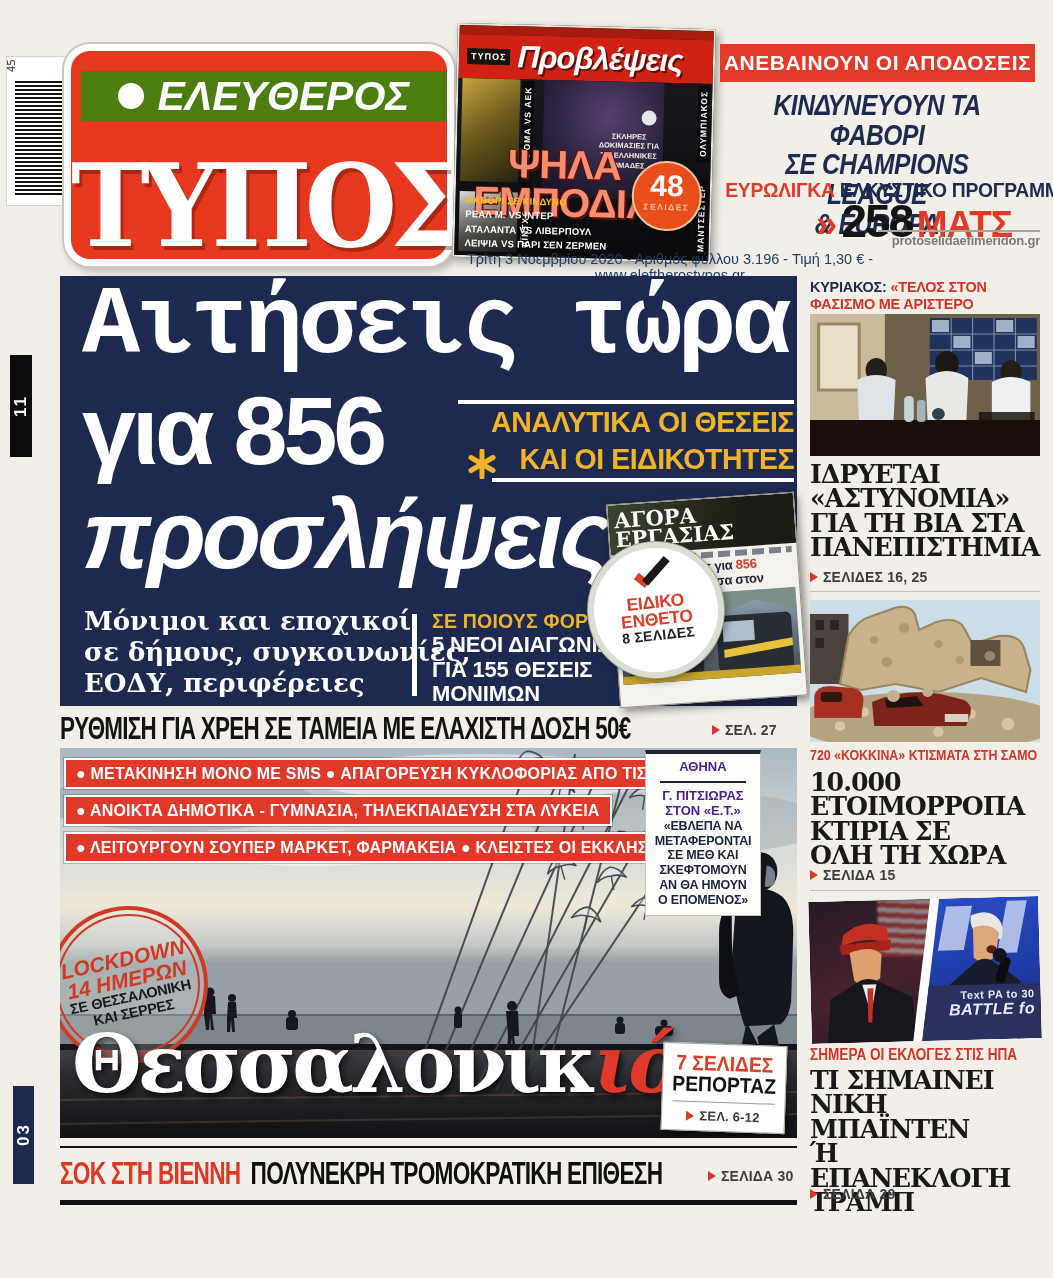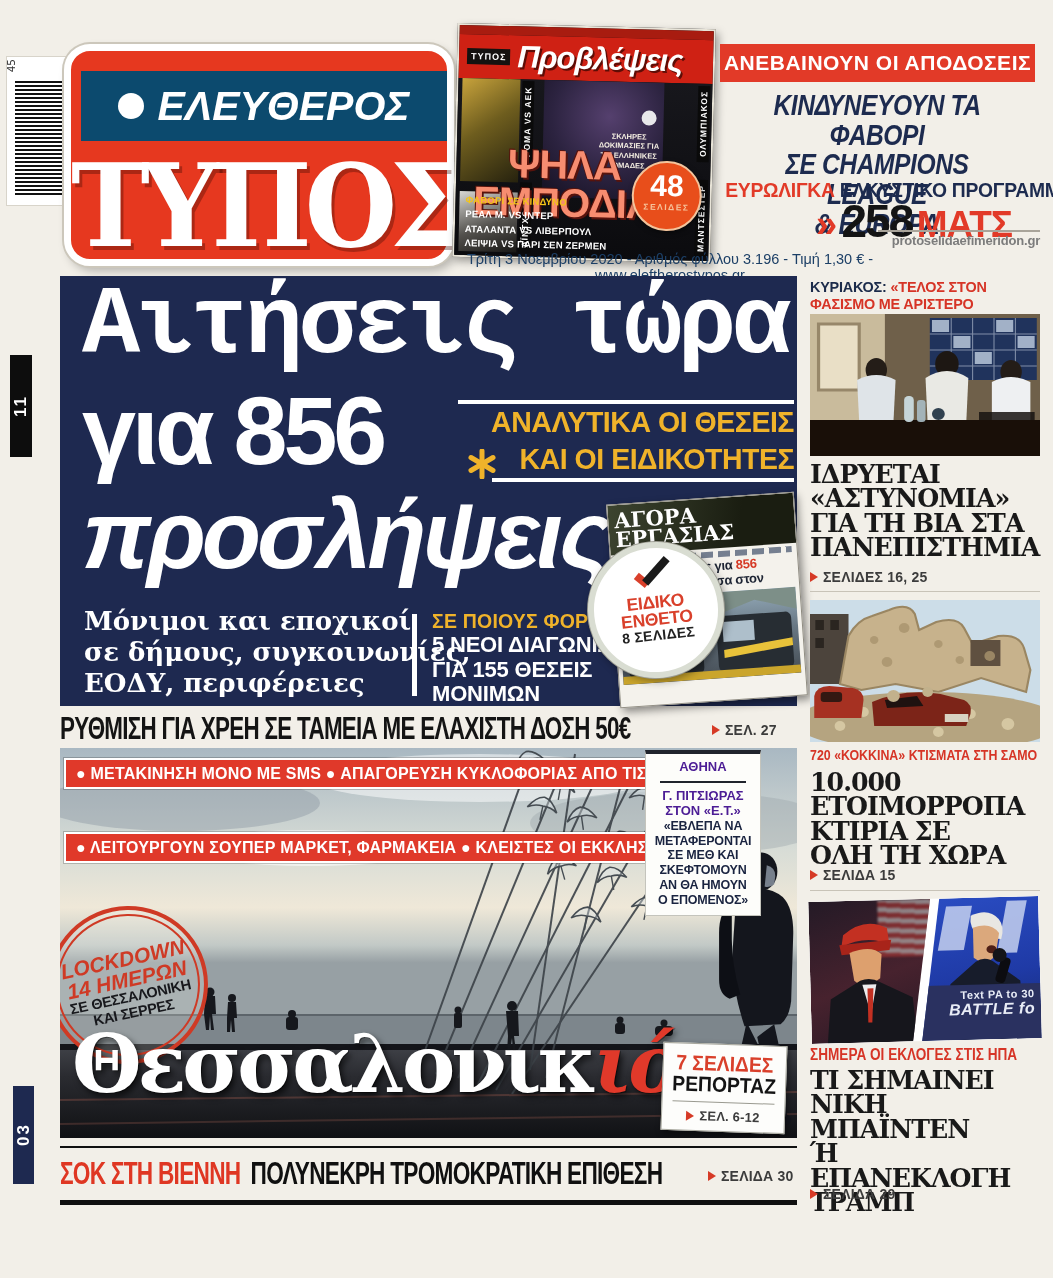--- a/index.html
+++ b/index.html
@@ -11,21 +11,21 @@
   .spine{color:#fff;font-weight:900;display:flex;align-items:center;justify-content:center;writing-mode:vertical-rl;transform:rotate(180deg);font-size:17px;letter-spacing:2px;}
   .spine-top{left:10px;top:355px;width:22px;height:102px;background:#0d0d0d;}
   .spine-bot{left:13px;top:1086px;width:21px;height:98px;background:#1e2950;}
   
   .barcode{left:6px;top:56px;width:88px;height:148px;background:#fff;border:1px solid #d8d4ca;}
   .bc-lines{position:absolute;left:8px;top:24px;right:22px;bottom:8px;background:repeating-linear-gradient(180deg,#111 0 2px,#fff 2px 4px),repeating-linear-gradient(180deg,transparent 0 9px,#fff 9px 12px);}
   .bc-num{position:absolute;right:3px;top:18px;bottom:4px;writing-mode:vertical-rl;transform:rotate(180deg);font-family:"DejaVu Sans Mono",monospace;font-size:11px;color:#222;letter-spacing:1px;}
   .bc-week{position:absolute;left:-2px;top:2px;writing-mode:vertical-rl;transform:rotate(180deg);font-size:11px;color:#333;font-family:"DejaVu Sans Mono",monospace;}
   
   .masthead{left:64px;top:44px;width:376px;height:208px;background:#e6381f;border-radius:26px;border:7px solid #fff;box-shadow:0 0 0 2px #ccc7bb,4px 5px 10px rgba(0,0,0,.25);}
-  .mh-band{position:absolute;left:10px;right:0;top:20px;height:70px;background:#0c4a6e;display:flex;align-items:center;justify-content:center;gap:13px;}
+  .mh-band{position:absolute;left:10px;right:0;top:20px;height:50px;background:#4d7c0f;display:flex;align-items:center;justify-content:center;gap:13px;}
   .mh-dot{width:26px;height:26px;border-radius:50%;background:#fff;}
   .mh-kicker{color:#fff;font-style:italic;font-weight:900;font-size:41px;letter-spacing:0px;}
   .mh-title{position:absolute;left:0;right:0;bottom:-4px;text-align:center;color:#fff;font-family:"DejaVu Serif",serif;font-weight:bold;font-size:106px;letter-spacing:-7px;line-height:1;text-shadow:3px 4px 0 rgba(60,10,0,.35);transform:scaleY(1.08);transform-origin:bottom;}
   
   .promo{left:455px;top:26px;width:254px;height:230px;background:#0e0e10;transform:rotate(1.4deg);border:2px solid #e8e4d8;box-shadow:3px 4px 9px rgba(0,0,0,.35);display:flex;flex-direction:column;}
   .promo-top{height:9px;background:#a81c10;}
   .promo-head{height:44px;background:#cf2114;display:flex;align-items:center;gap:7px;padding:0 8px;}
   .promo-brand{background:#151210;color:#fff;font-weight:900;font-size:9px;padding:3px 4px;letter-spacing:1px;}
   .promo-title{color:#fff;font-weight:900;font-style:italic;font-size:31px;text-shadow:2px 2px 0 #5e0d06;letter-spacing:-1px;}
   .promo-body{position:relative;flex:1;background:linear-gradient(180deg,#17171c,#0b0b0e);}
@@ -367,20 +367,21 @@
       <path d="M34,52 q24,-18 44,-2 q10,10 10,34 l-2,64 q-2,16 -10,22 l-34,2 q-10,-30 -12,-60 z"></path>
       <path d="M30,58 q-12,4 -12,26 l0,44 q0,14 10,18 l10,-4 q-8,-28 -8,-52 z" fill="#0d0f15"></path>
       <path d="M44,168 q-8,40 -18,64 l-6,26 14,4 10,-30 q6,-22 12,-40 z"></path>
       <path d="M70,170 q8,34 10,58 l2,28 -14,2 -6,-34 q-4,-24 -8,-42 z"></path>
       <ellipse cx="28" cy="262" rx="12" ry="6"></ellipse>
         <ellipse cx="74" cy="260" rx="12" ry="6"></ellipse>
     </g>
   </svg>
 
   <div class="bullet bu0">● ΜΕΤΑΚΙΝΗΣΗ ΜΟΝΟ ΜΕ SMS ● ΑΠΑΓΟΡΕΥΣΗ ΚΥΚΛΟΦΟΡΙΑΣ ΑΠΟ ΤΙΣ 21:00</div>
+  <div class="bullet bu1">● ΑΝΟΙΚΤΑ ΔΗΜΟΤΙΚΑ - ΓΥΜΝΑΣΙΑ, ΤΗΛΕΚΠΑΙΔΕΥΣΗ ΣΤΑ ΛΥΚΕΙΑ</div>
   <div class="bullet bu2">● ΛΕΙΤΟΥΡΓΟΥΝ ΣΟΥΠΕΡ ΜΑΡΚΕΤ, ΦΑΡΜΑΚΕΙΑ ● ΚΛΕΙΣΤΕΣ ΟΙ ΕΚΚΛΗΣΙΕΣ</div>
 
   <div class="infobox">
     <div class="rk">ΑΘΗΝΑ</div>
     <div class="dv"></div>
     <div class="rk pre">Γ. ΠΙΤΣΙΩΡΑΣ
 ΣΤΟΝ «Ε.Τ.»</div>
     <div class="tx pre">«ΕΒΛΕΠΑ ΝΑ
 ΜΕΤΑΦΕΡΟΝΤΑΙ
 ΣΕ ΜΕΘ ΚΑΙ

